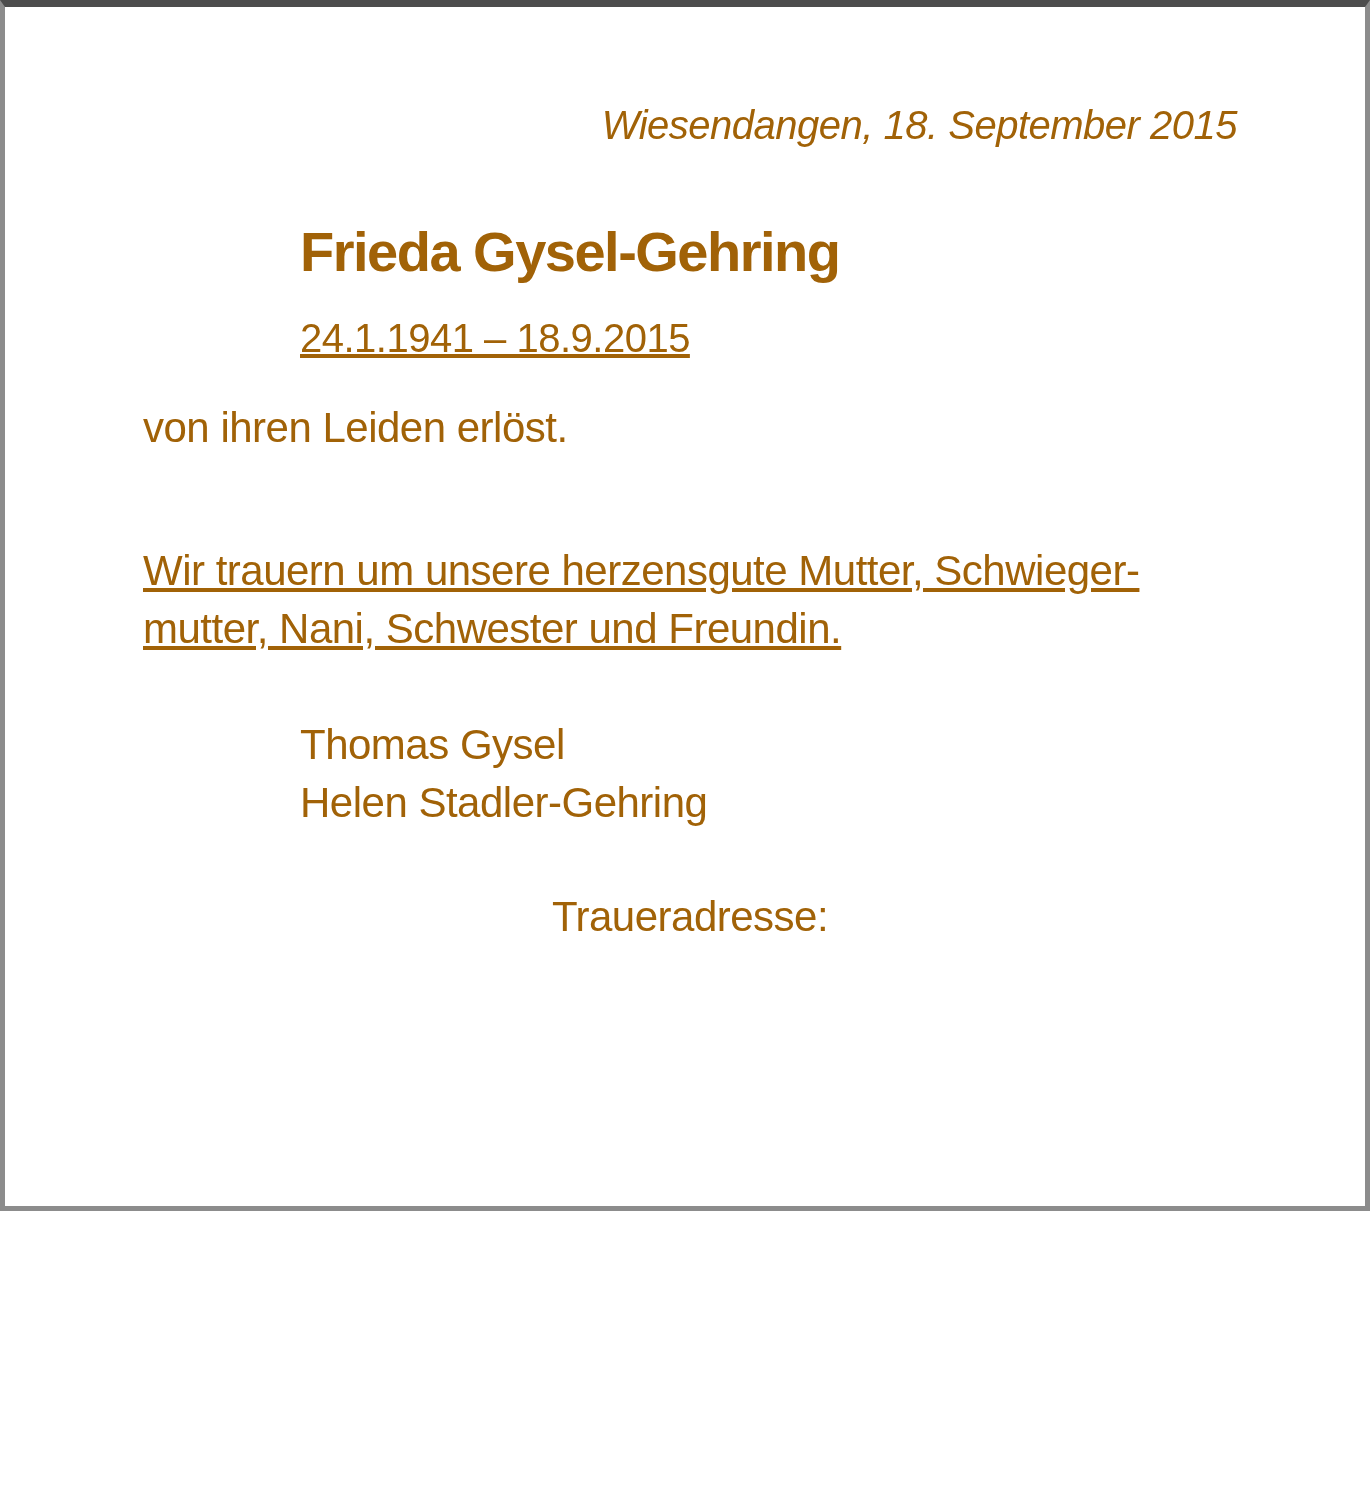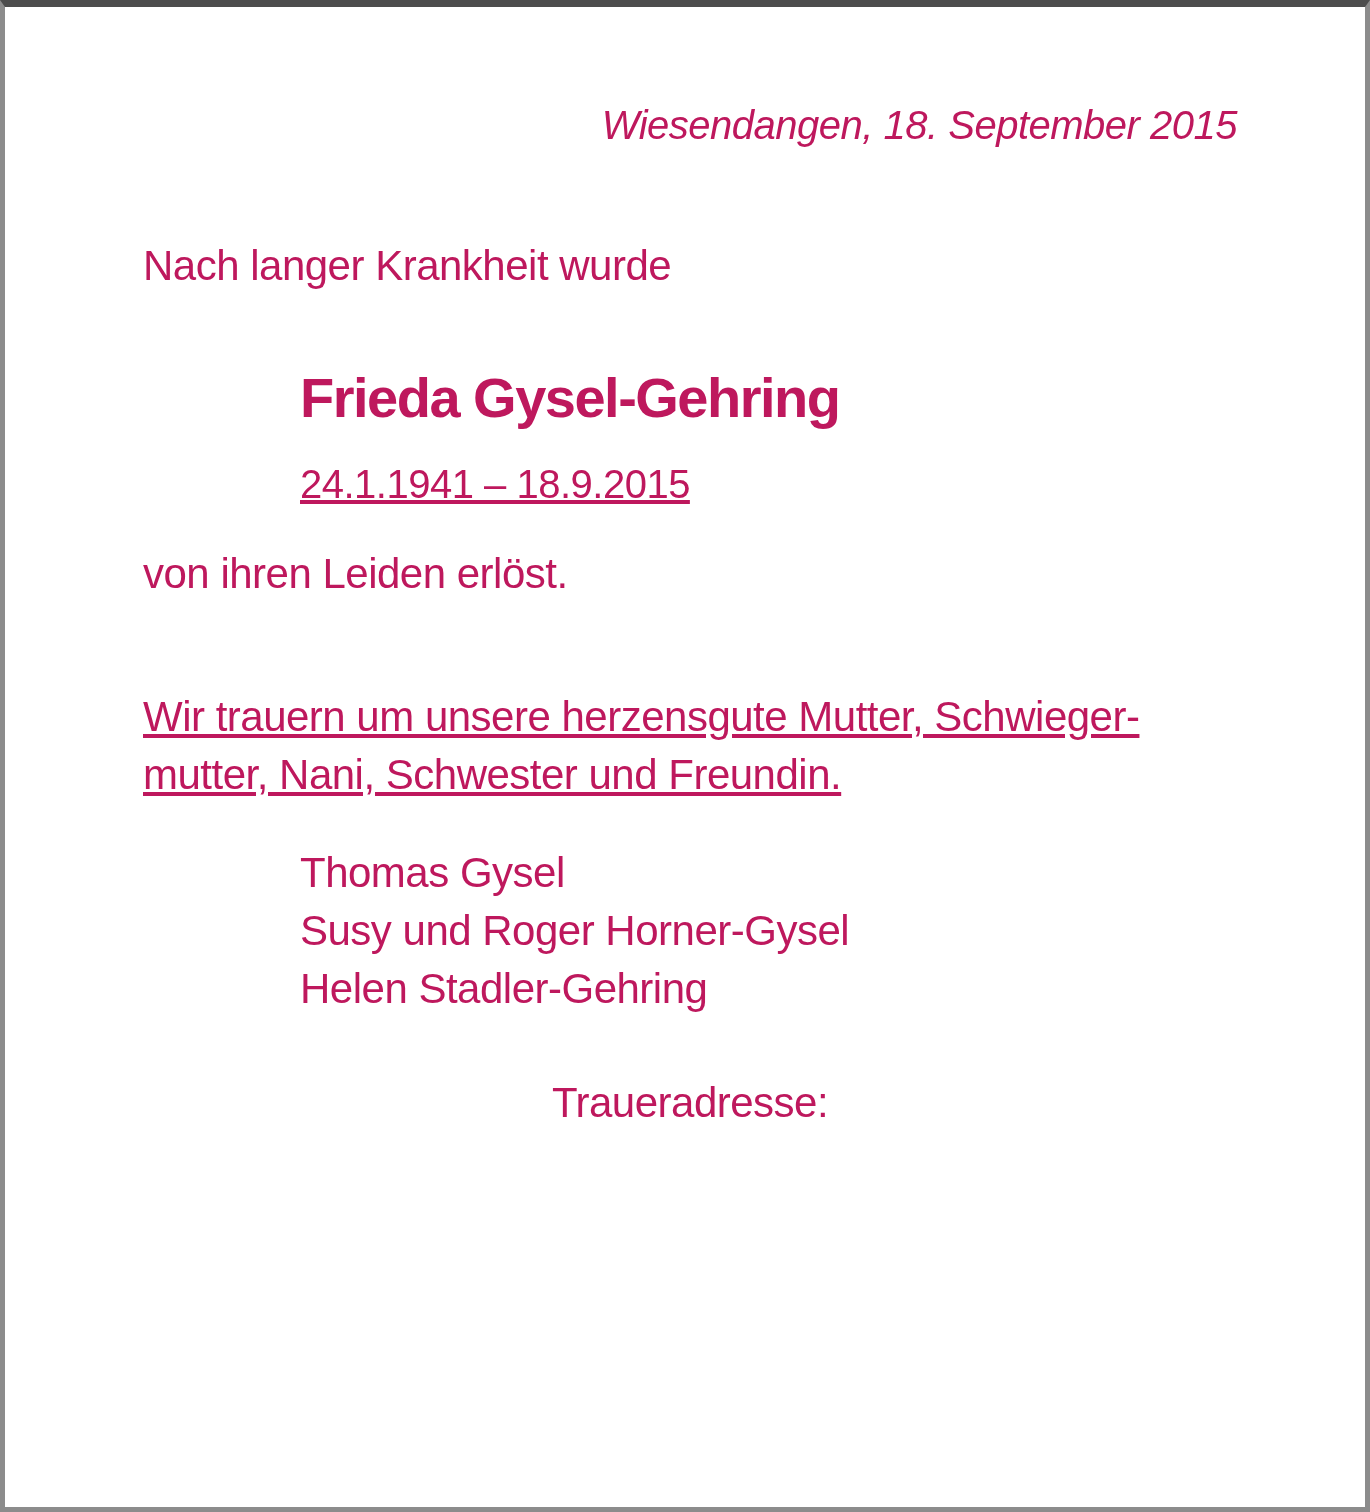--- a/index.html
+++ b/index.html
@@ -3,27 +3,27 @@
 <meta charset="utf-8">
 <style>
   html, body {
     margin: 0;
     padding: 0;
     background: #ffffff;
   }
   .page {
     position: relative;
     width: 1370px;
-    height: 1512px;
+    height: 1211px;
     box-sizing: border-box;
     background: #ffffff;
     border: 5px solid #8c8c8c;
     border-top: 7px solid #4d4d4d;
     font-family: "Liberation Sans", "DejaVu Sans", sans-serif;
-    color: #be185d;
+    color: #a16207;
     overflow: hidden;
   }
   .content {
     box-sizing: border-box;
     width: 100%;
     height: 100%;
     padding: 94px 128px 0 138px;
   }
   .dateline {
     text-align: right;
@@ -60,21 +60,21 @@
   }
   .released {
     margin-top: 36px;
   }
   .mourning {
     margin-top: 85px;
     text-decoration: underline;
   }
   .mourners {
     list-style: none;
-    margin: 40px 0 0 0;
+    margin: 58px 0 0 0;
     padding: 0 0 0 157px;
   }
   .mourners li {
     font-size: 42px;
     line-height: 58px;
     letter-spacing: -0.5px;
   }
   .mourners li.indented {
     padding-left: 42px;
   }
@@ -88,37 +88,35 @@
   .line { display: block; }
 </style>
 </head>
 <body>
 
 <div class="page">
   <div class="content">
 
     <div class="dateline">Wiesendangen, 18. September 2015</div>
 
-    <div class="body-text intro">Nach langer Krankheit wurde</div>
 
     <div class="name-block">
       <h1 class="deceased-name">Frieda Gysel-Gehring</h1>
       <div class="life-dates">24.1.1941 – 18.9.2015</div>
     </div>
 
     <div class="body-text released">von ihren Leiden erlöst.</div>
 
     <div class="body-text mourning">
       <span class="line">Wir trauern um unsere herzensgute Mutter, Schwieger-</span>
       <span class="line">mutter, Nani, Schwester und Freundin.</span>
     </div>
 
     <ul class="mourners">
       <li>Thomas Gysel</li>
-      <li>Susy und Roger Horner-Gysel</li>
       <li>Helen Stadler-Gehring</li>
     </ul>
 
 
     <div class="body-text address-block">
       <span class="line">Traueradresse:</span>
     </div>
 
   </div>
 </div>

